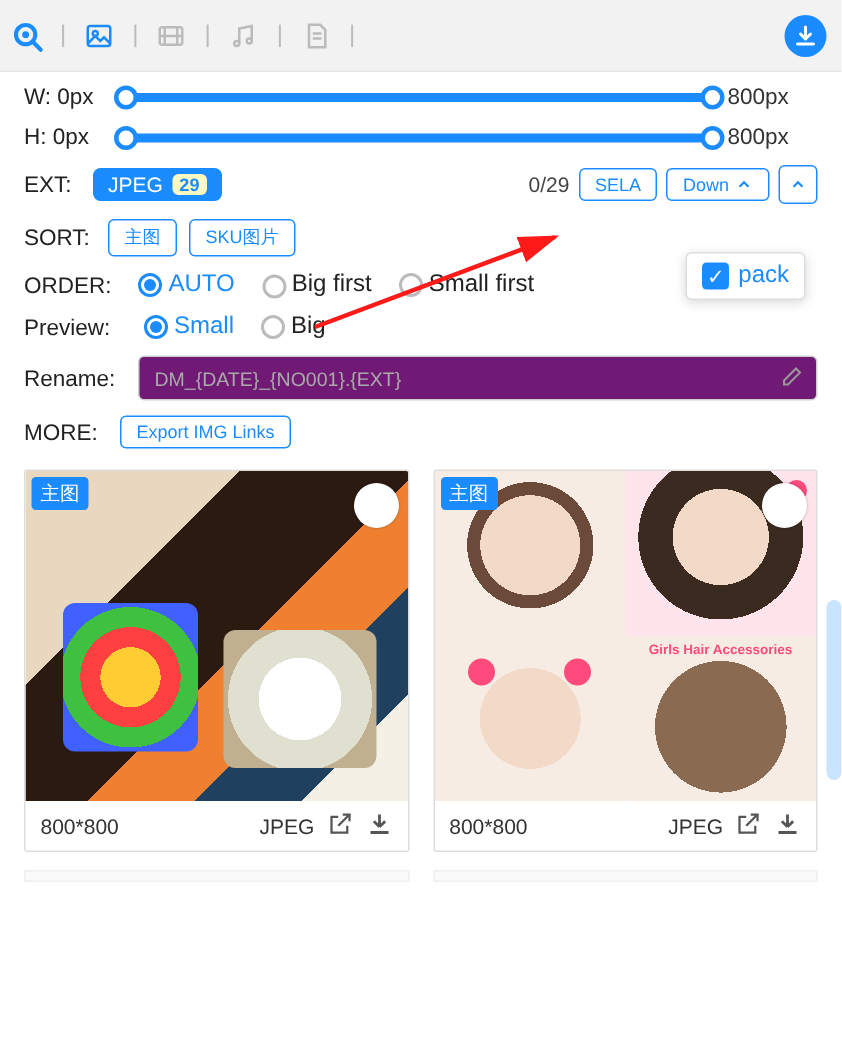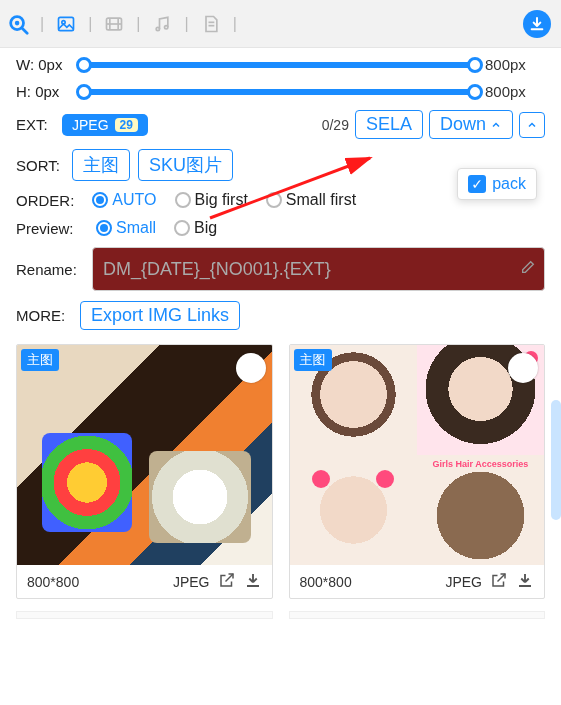--- a/index.html
+++ b/index.html
@@ -13,31 +13,31 @@
   .dlbtn{width:28px;height:28px;border-radius:50%;background:#1a8cff;display:flex;align-items:center;justify-content:center;margin-left:auto;cursor:pointer}
   .panel{padding:8px 16px 0 16px}
   .row{display:flex;align-items:center;margin-bottom:10px}
   .lbl{min-width:58px;color:#222;font-size:15px}
   .sliderwrap{flex:1;display:flex;align-items:center;padding:0 10px}
   .track{flex:1;height:6px;background:#1a8cff;border-radius:3px;position:relative}
   .thumb{position:absolute;top:50%;width:16px;height:16px;background:#fff;border:3px solid #1a8cff;border-radius:50%;transform:translate(-50%,-50%)}
   .rval{width:60px;text-align:left;color:#333;font-size:15px}
   .pill{background:#1a8cff;color:#fff;border-radius:5px;padding:3px 10px;display:inline-flex;align-items:center;gap:6px;font-size:14px}
   .pill .count{background:#fef9c3;color:#1a8cff;border-radius:4px;padding:0 5px;font-size:12px;font-weight:bold}
-  .outbtn{border:1px solid #1a8cff;color:#1a8cff;background:#fff;border-radius:4px;padding:3px 10px;font-size:18px;cursor:pointer;display:inline-flex;align-items:center;gap:4px}
+  .outbtn{border:1px solid #1a8cff;color:#1a8cff;background:#fff;border-radius:4px;padding:3px 10px;font-size:12px;cursor:pointer;display:inline-flex;align-items:center;gap:4px}
   .sqbtn{border:1px solid #1a8cff;color:#1a8cff;background:#fff;border-radius:4px;width:26px;height:26px;display:inline-flex;align-items:center;justify-content:center;cursor:pointer}
   .checkbox{width:18px;height:18px;background:#1a8cff;border-radius:3px;display:inline-flex;align-items:center;justify-content:center;color:#fff;font-size:14px}
   .packbox{position:absolute;right:24px;top:168px;background:#fff;border:1px solid #ddd;box-shadow:0 2px 8px rgba(0,0,0,.15);border-radius:4px;padding:6px 10px;display:flex;align-items:center;gap:6px;font-size:16px;color:#1a8cff}
   .radio{width:16px;height:16px;border:2px solid #bbb;border-radius:50%;display:inline-flex;align-items:center;justify-content:center;margin-right:4px}
   .radio.on{border-color:#1a8cff}
   .radio.on::after{content:"";width:8px;height:8px;background:#1a8cff;border-radius:50%}
   .optlbl{font-size:16px;color:#222}
   .optlbl.on{color:#1a8cff;font-weight:normal}
   .urlinput{flex:1;height:28px;border:1px solid #d0d0d0;border-radius:4px;background:#fdfdfd}
-  .rename{flex:1;height:44px;border:1px solid #d0d0d0;border-radius:4px;background:#7f1d1d;display:flex;align-items:center;padding:0 10px;color:#aaa;font-size:18px;position:relative}
+  .rename{flex:1;height:30px;border:1px solid #d0d0d0;border-radius:4px;background:#701a75;display:flex;align-items:center;padding:0 10px;color:#aaa;font-size:13px;position:relative}
   .rename .pen{position:absolute;right:8px;color:#999}
   .grid{display:flex;gap:16px;padding:8px 16px}
   .card{flex:1;border:1px solid #ddd;border-radius:2px;background:#fff;overflow:hidden}
   .imgbox{position:relative;width:100%;height:220px;background:#eee}
   .badge{position:absolute;left:4px;top:4px;background:#1a8cff;color:#fff;font-size:13px;padding:2px 6px;border-radius:3px;z-index:2}
   .circ{position:absolute;right:6px;top:8px;width:30px;height:30px;border-radius:50%;background:#fff;box-shadow:0 0 2px rgba(0,0,0,.3);z-index:2}
   .cardft{display:flex;align-items:center;padding:6px 10px;font-size:14px;color:#333}
   .cardft .sp{flex:1}
   .fticon{color:#666;margin-left:8px;cursor:pointer}
   .arrow{position:absolute;left:200px;top:150px;pointer-events:none;z-index:5}
@@ -163,21 +163,21 @@
     <button class="outbtn">SKU图片</button>
   </div>
 
 
   <div class="row" style="gap:18px">
     <div class="lbl" style="min-width:58px">ORDER:</div>
     <label style="display:flex;align-items:center;cursor:pointer">
       <span class="radio on"></span>
       <span class="optlbl on">AUTO</span>
     </label>
-    <label style="display:flex;align-items:center;cursor:pointer">
+    <label style="display:flex;align-items:flex-end;cursor:pointer">
       <span class="radio"></span>
       <span class="optlbl">Big first</span>
     </label>
     <label style="display:flex;align-items:center;cursor:pointer">
       <span class="radio"></span>
       <span class="optlbl">Small first</span>
     </label>
   </div>
 
   <div class="row" style="gap:18px">

